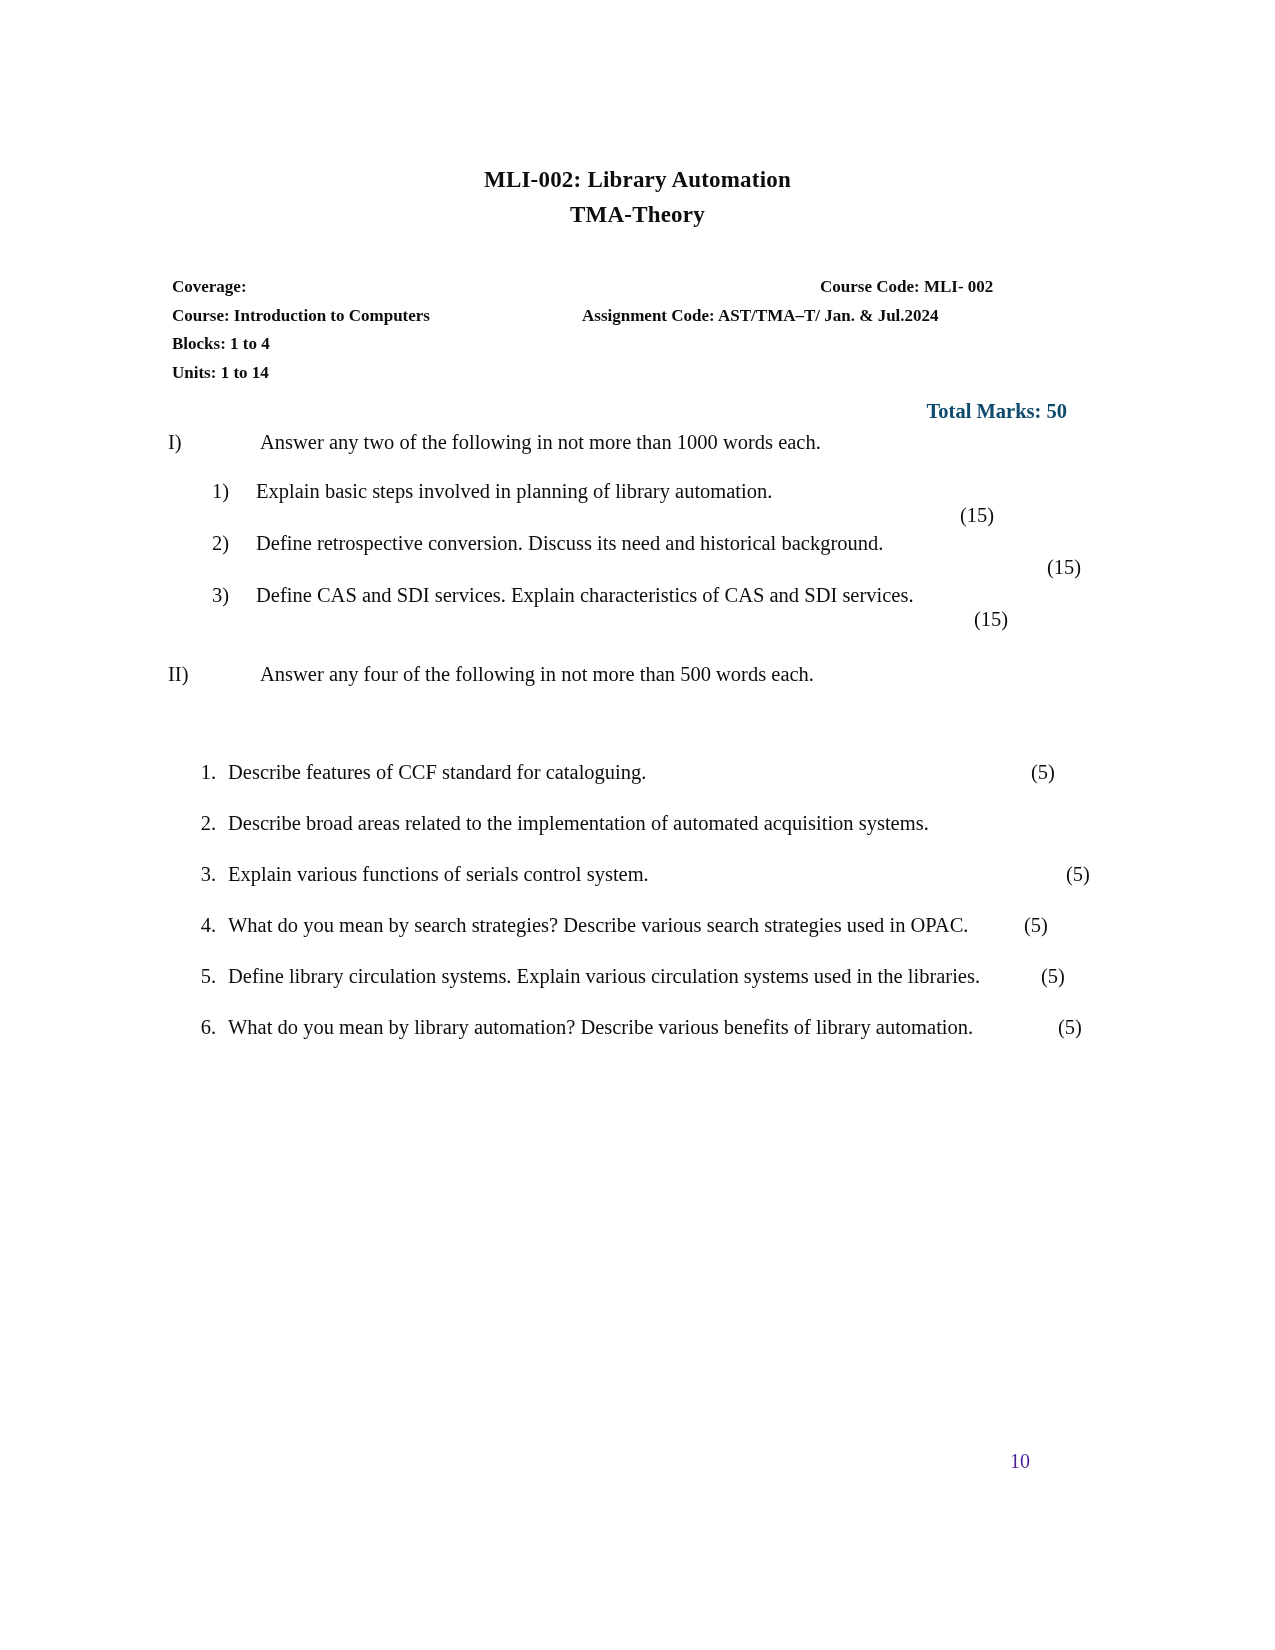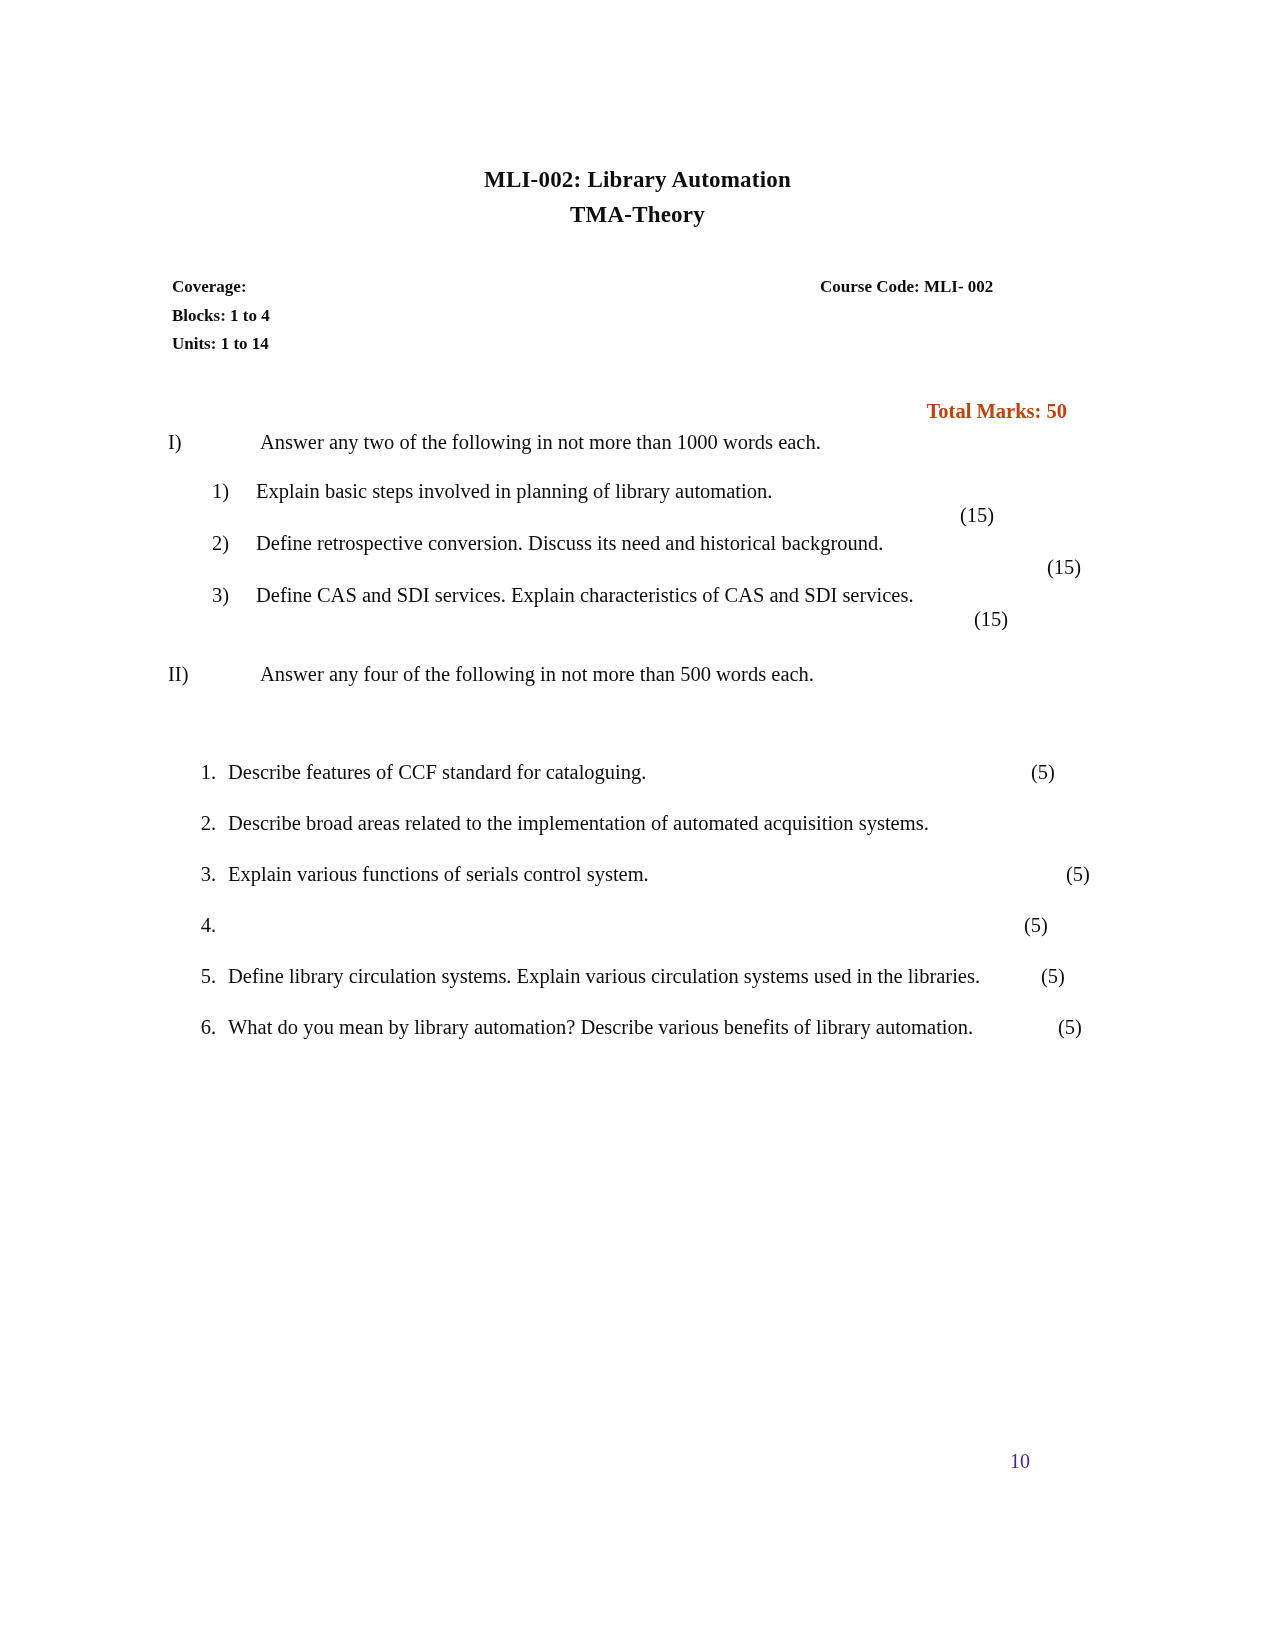--- a/index.html
+++ b/index.html
@@ -79,21 +79,21 @@
 
   
   .total-marks {
     position: absolute;
     left: 722px;
     top: 400px;
     width: 345px;
     text-align: right;
     font-weight: bold;
     font-size: 20.5px;
-    color: #c2410c;
+    color: #0c4a6e;
     white-space: nowrap;
   }
 
   
   .section {
     position: absolute;
     font-size: 20.5px;
     line-height: 28px;
     color: #0d0d0d;
     white-space: nowrap;
@@ -205,20 +205,24 @@
       <div class="title-line">MLI-002: Library Automation</div>
       <div class="title-line second">TMA-Theory</div>
     </div>
 
     <div class="meta-block">
       <div class="meta-row">
         <span class="meta-left">Coverage:</span>
         <span class="meta-right-1">Course Code: MLI- 002</span>
       </div>
       <div class="meta-row">
+        <span class="meta-left">Course: Introduction to Computers</span>
+        <span class="meta-right-2">Assignment Code: AST/TMA–T/ Jan. &amp; Jul.2024</span>
+      </div>
+      <div class="meta-row">
         <span class="meta-left">Blocks: 1 to 4</span>
       </div>
       <div class="meta-row">
         <span class="meta-left">Units: 1 to 14</span>
       </div>
     </div>
 
     <div class="total-marks">Total Marks: 50</div>
 
     <div class="section" id="section-one">
@@ -263,20 +267,21 @@
           <span class="num">2.</span>
           <span class="txt">Describe broad areas related to the implementation of automated acquisition systems.</span>
         </div>
         <div class="q2-item">
           <span class="num">3.</span>
           <span class="txt">Explain various functions of serials control system.</span>
           <span class="marks" style="left: 880px;">(5)</span>
         </div>
         <div class="q2-item">
           <span class="num">4.</span>
+          <span class="txt">What do you mean by search strategies? Describe various search strategies used in OPAC.</span>
           <span class="marks" style="left: 838px;">(5)</span>
         </div>
         <div class="q2-item">
           <span class="num">5.</span>
           <span class="txt">Define library circulation systems. Explain various circulation systems used in the libraries.</span>
           <span class="marks" style="left: 855px;">(5)</span>
         </div>
         <div class="q2-item">
           <span class="num">6.</span>
           <span class="txt">What do you mean by library automation? Describe various benefits of library automation.</span>

